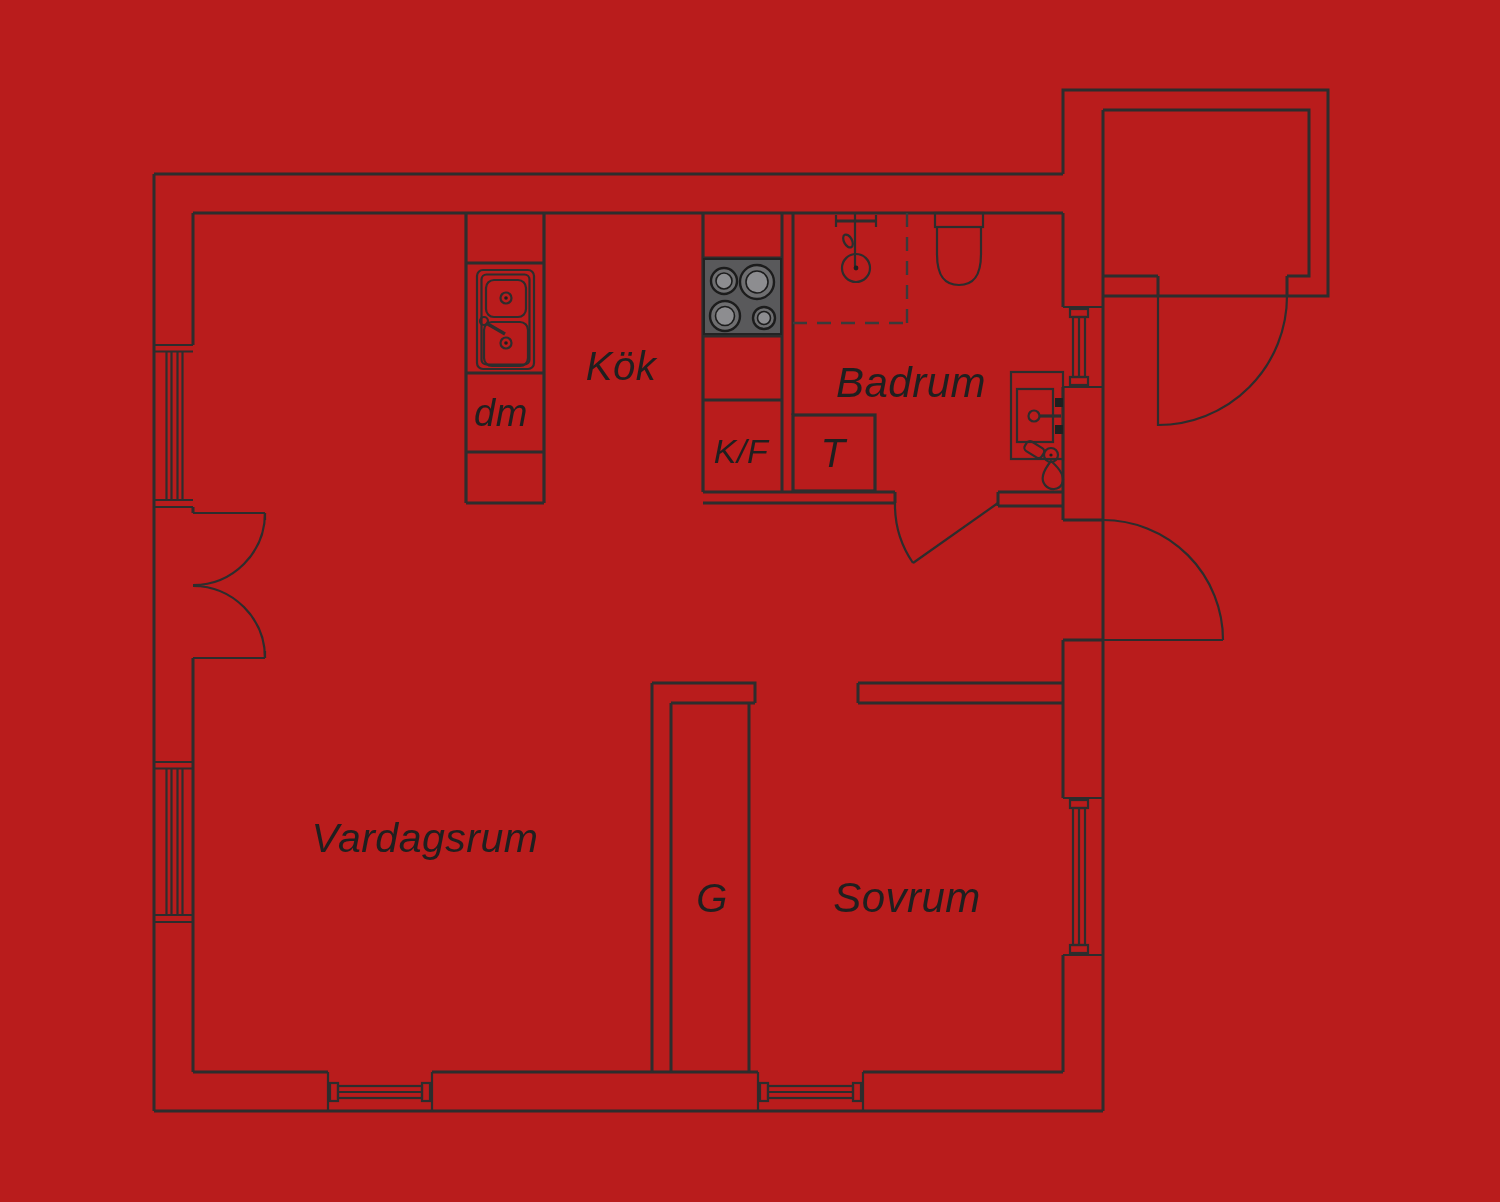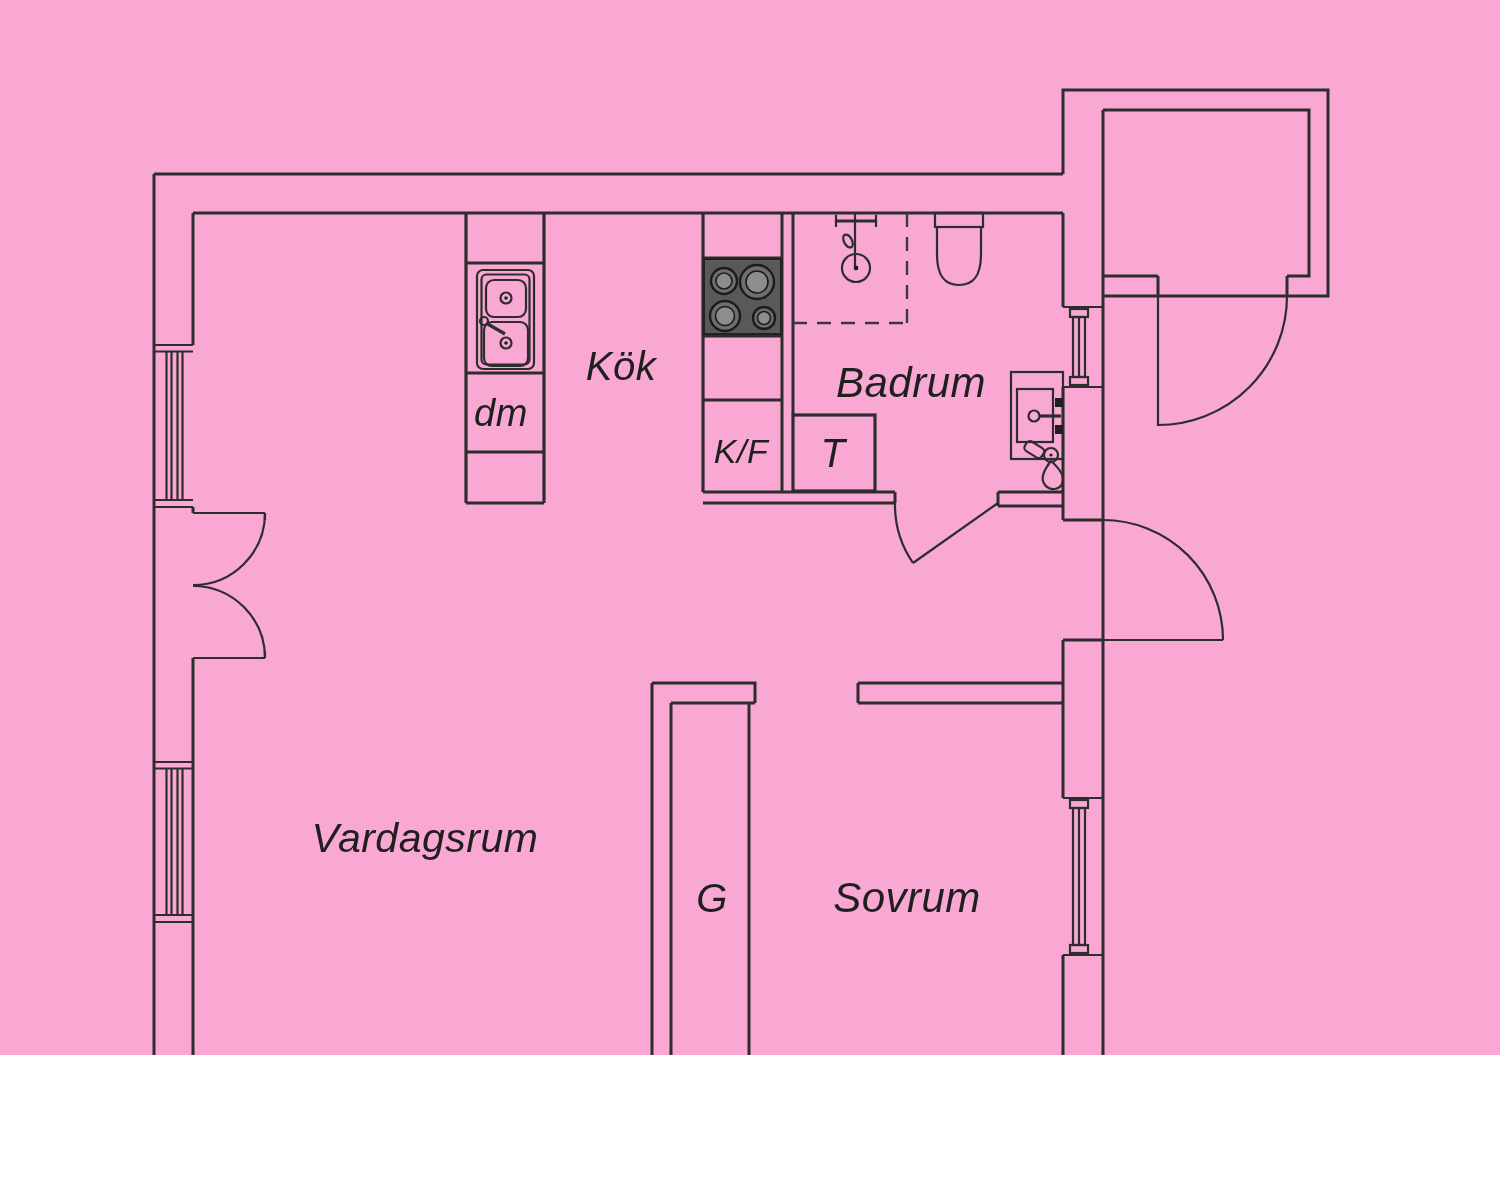--- a/index.html
+++ b/index.html
@@ -1,16 +1,16 @@
 <!DOCTYPE html>
 <html><head>
 <meta charset="utf-8">
 <style>
   html,body{margin:0;padding:0;background:#ffffff;}
-  .stage{position:relative;width:1500px;height:1055px;background:#f9a8d4;overflow:hidden;}
+  .stage{position:relative;width:1500px;height:1202px;background:#b91c1c;overflow:hidden;}
   svg{position:absolute;left:0;top:0;}
   .w  {stroke:#2d2d2d;stroke-width:3;fill:none;stroke-linecap:butt;stroke-linejoin:miter;}
   .t  {stroke:#2d2d2d;stroke-width:2.2;fill:none;}
   .t3 {stroke:#2d2d2d;stroke-width:3.2;fill:none;}
   .dash{stroke:#3a3a3a;stroke-width:2.4;fill:none;stroke-dasharray:14 10;}
   .dk {fill:#1f1f1f;stroke:none;}
   .lbl{font-family:"Liberation Sans",sans-serif;font-style:italic;fill:#1f1f1f;
        text-anchor:middle;letter-spacing:0.5px;}
 </style>
 </head>

